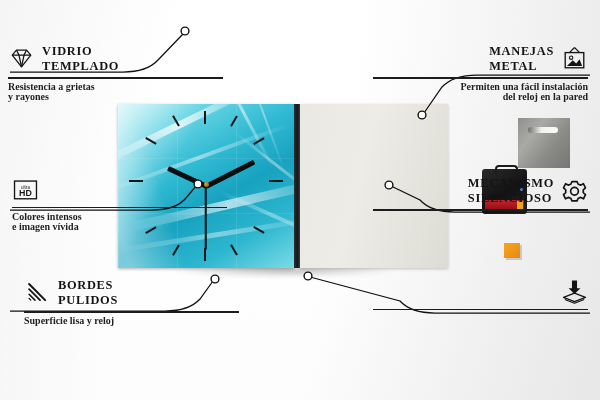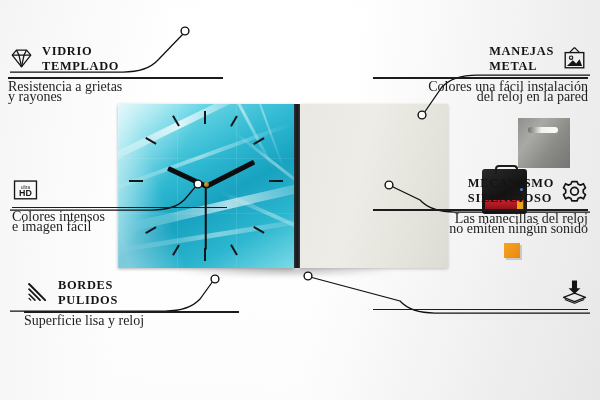--- a/index.html
+++ b/index.html
@@ -29,22 +29,22 @@
     font-family:"Liberation Serif",serif;
     font-weight:700;font-size:12.4px;letter-spacing:.7px;
     color:#141414;line-height:14.6px;text-transform:uppercase;
     white-space:pre-line;
   }
   .feature.left .ttl{text-align:left;}
   .feature.right .ttl{text-align:left;}
   .rule{height:1.4px;background:#1c1c1c;margin-top:4px;}
   .desc{
     font-family:"Liberation Serif",serif;
-    font-size:14px;line-height:10.4px;color:#1e1e1e;
-    margin-top:3.5px;white-space:pre-line;
+    font-size:10px;line-height:10.4px;color:#1e1e1e;
+    margin-top:3.5px;white-space:pre-line;font-weight:bold;
   }
   .feature.right .desc{text-align:right;}
   .ico{width:27px;height:27px;flex:0 0 27px;display:block;}
 
   
   #product{left:118px;top:104px;width:330px;height:166px;}
   #clockShadow{
     position:absolute;left:6px;top:160px;width:318px;height:16px;
     background:radial-gradient(50% 60% at 50% 40%, rgba(90,90,90,.40) 0%, rgba(120,120,120,0) 72%);
     filter:blur(2px);
@@ -192,21 +192,21 @@
   <div class="feature left" style="left:12px;top:176px;">
     <div class="hdr">
       <svg class="ico" viewBox="0 0 32 32">
         <rect x="3" y="6" width="26" height="21" fill="none" stroke="#141414" stroke-width="1.6"></rect>
         <text x="16" y="15" font-family="Liberation Sans, sans-serif" font-size="5.4" text-anchor="middle" fill="#141414">ultra</text>
         <text x="16" y="24" font-family="Liberation Sans, sans-serif" font-size="10.5" font-weight="bold" text-anchor="middle" fill="#141414">HD</text>
       </svg>
     </div>
     <div class="rule"></div>
     <div class="desc">Colores intensos
-e imagen fácil</div>
+e imagen vívida</div>
   </div>
 
   <div class="feature left" style="left:24px;top:278px;">
     <div class="hdr">
       <svg class="ico" viewBox="0 0 32 32">
         <g stroke="#141414" stroke-linecap="round">
           <path d="M6 6 L25 25" stroke-width="2.4"></path>
           <path d="M6 12 L19 25" stroke-width="2.1"></path>
           <path d="M6 18 L13 25" stroke-width="1.8"></path>
           <path d="M6 23 L8 25" stroke-width="1.5"></path>
@@ -225,40 +225,38 @@
 METAL</div>
       <svg class="ico" viewBox="0 0 32 32">
         <path d="M16 3 L22 9" fill="none" stroke="#141414" stroke-width="1.4"></path>
         <path d="M16 3 L10 9" fill="none" stroke="#141414" stroke-width="1.4"></path>
         <rect x="5" y="9" width="22" height="18" fill="none" stroke="#141414" stroke-width="1.6"></rect>
         <circle cx="12" cy="15" r="2" fill="none" stroke="#141414" stroke-width="1.3"></circle>
         <path d="M7 25 L14 18 L18 22 L22 17 L25 25 Z" fill="#141414"></path>
       </svg>
     </div>
     <div class="rule"></div>
-    <div class="desc">Colores una fácil instalación
+    <div class="desc">Permiten una fácil instalación
 del reloj en la pared</div>
   </div>
 
   <div class="feature right" style="left:373px;top:176px;">
     <div class="hdr">
       <div class="ttl">MECANISMO
 SILENCIOSO</div>
       <svg class="ico" viewBox="0 0 32 32">
         <g fill="none" stroke="#141414" stroke-width="2" stroke-linecap="round" stroke-linejoin="round">
           <path d="M13 5.4 L19 5.4 L20.4 8.6 L23.6 9.6 L26.6 8 L29 13 L26.4 15.2 L26.4 18.6 L29 20.8
                    L26.6 25.8 L23.6 24.2 L20.4 25.2 L19 28.4 L13 28.4 L11.6 25.2 L8.4 24.2 L5.4 25.8
                    L3 20.8 L5.6 18.6 L5.6 15.2 L3 13 L5.4 8 L8.4 9.6 L11.6 8.6 Z"></path>
           <circle cx="16" cy="16.9" r="4.6"></circle>
         </g>
       </svg>
     </div>
     <div class="rule"></div>
-    <div class="desc">Las manecillas del reloj
-no emiten ningún sonido</div>
   </div>
 
   <div class="feature right" style="left:373px;top:278px;">
     <div class="hdr">
       <svg class="ico" viewBox="0 0 32 32">
         <path d="M13 3 H19 V12 H23 L16 19 L9 12 H13 Z" fill="#141414"></path>
         <path d="M16 18 L29 23 L16 28 L3 23 Z" fill="none" stroke="#141414" stroke-width="1.5" stroke-linejoin="round"></path>
         <path d="M4.5 25.5 L16 30 L27.5 25.5" fill="none" stroke="#141414" stroke-width="1.4" stroke-linejoin="round"></path>
       </svg>
     </div>

